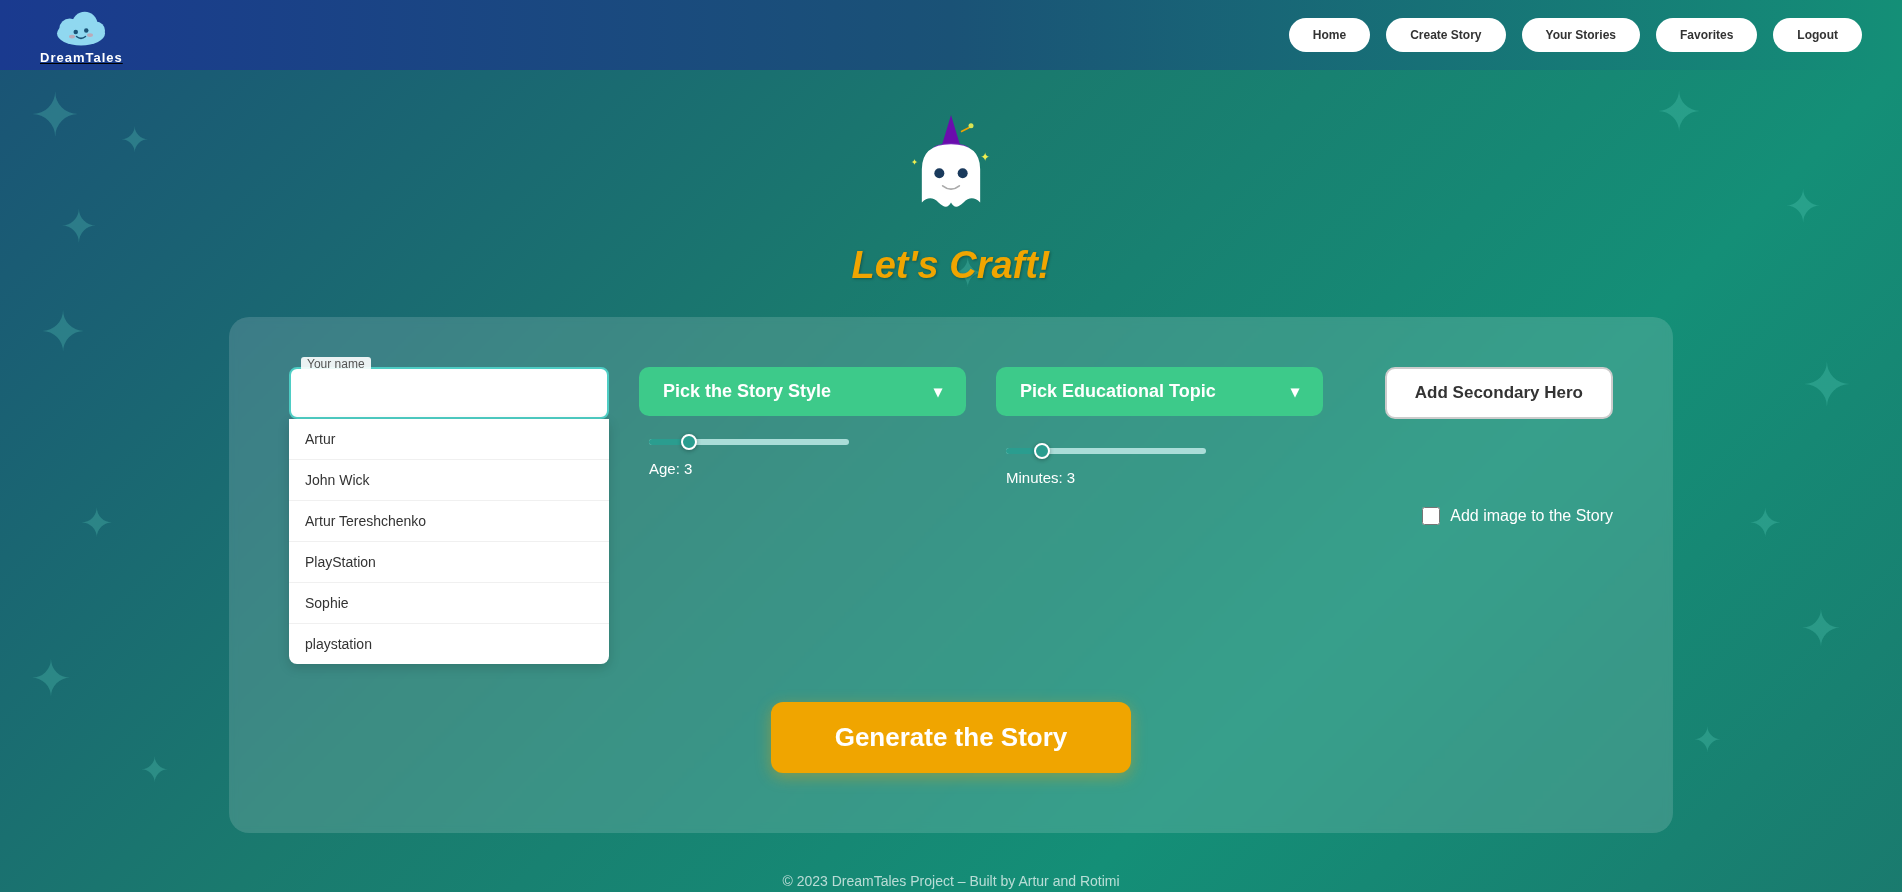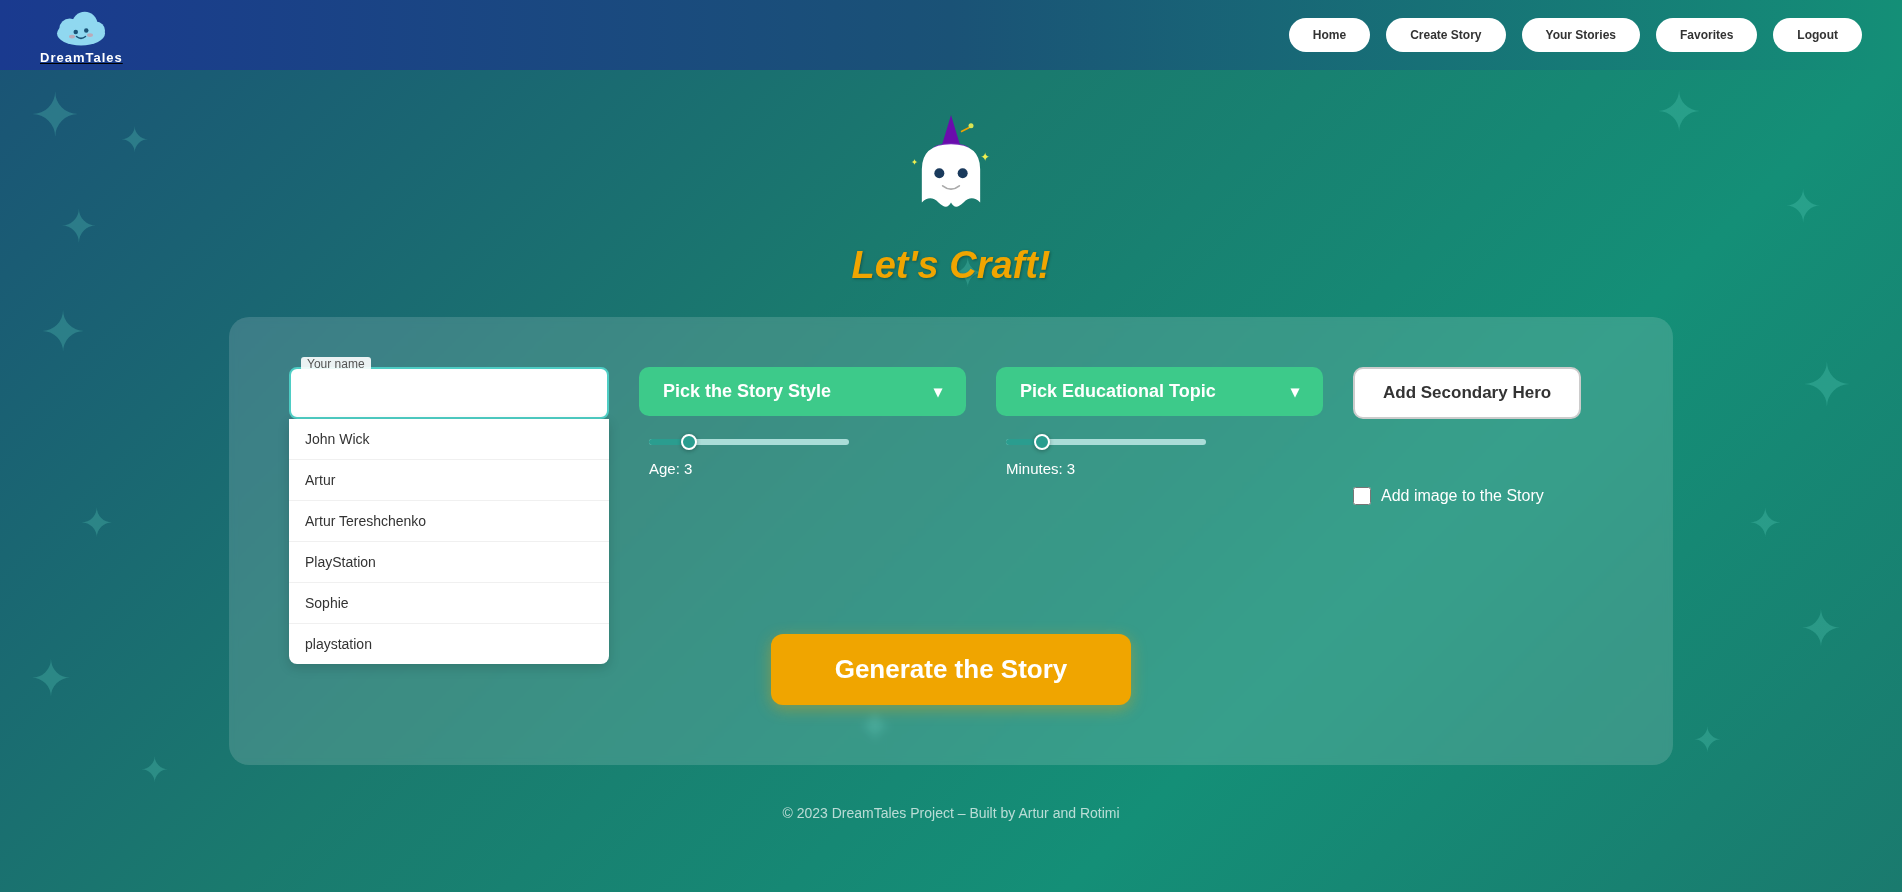--- a/index.html
+++ b/index.html
@@ -277,20 +277,21 @@
       background: #f0a500;
       border: none;
       border-radius: 12px;
       padding: 20px 64px;
       font-size: 26px;
       font-weight: bold;
       color: white;
       cursor: pointer;
       box-shadow: 0 4px 15px rgba(240,165,0,0.4);
       transition: background 0.2s, transform 0.1s;
+      margin-top: 48px;
     }
 
     
     .footer {
       text-align: center;
       padding: 20px;
       color: rgba(255,255,255,0.7);
       font-size: 14px;
       margin-top: 20px;
     }
@@ -313,30 +314,30 @@
       flex: 1;
       display: flex;
       flex-direction: column;
       gap: 16px;
     }
 
     .col-topic {
       flex: 1;
       display: flex;
       flex-direction: column;
-      gap: 16px;
+      gap: 25px;
       justify-content: space-between;
     }
 
     .col-secondary {
       flex: 0 0 260px;
       display: flex;
       flex-direction: column;
-      gap: 8px;
-      align-items: flex-start;
+      gap: 28px;
+      align-items: flex-end;
     }
 
     
     .custom-slider-wrap {
       position: relative;
       width: 200px;
       height: 20px;
     }
 
     .custom-slider-wrap input[type=range] {
@@ -459,22 +460,22 @@
   <div class="form-card">
 
     <div class="form-row">
 
       <div class="col-name">
         <div class="name-field-container">
           <label class="name-label">Your name</label>
           <input class="name-input" type="text" value="" placeholder="" style="">
           
           <div class="suggestions-dropdown">
+            <div class="suggestion-item">Artur</div>
             <div class="suggestion-item">John Wick</div>
-            <div class="suggestion-item">Artur</div>
             <div class="suggestion-item">Artur Tereshchenko</div>
             <div class="suggestion-item">PlayStation</div>
             <div class="suggestion-item">Sophie</div>
             <div class="suggestion-item">playstation</div>
           </div>
         </div>
       </div>
 
       <div class="col-style">
         <button class="green-dropdown-btn">

